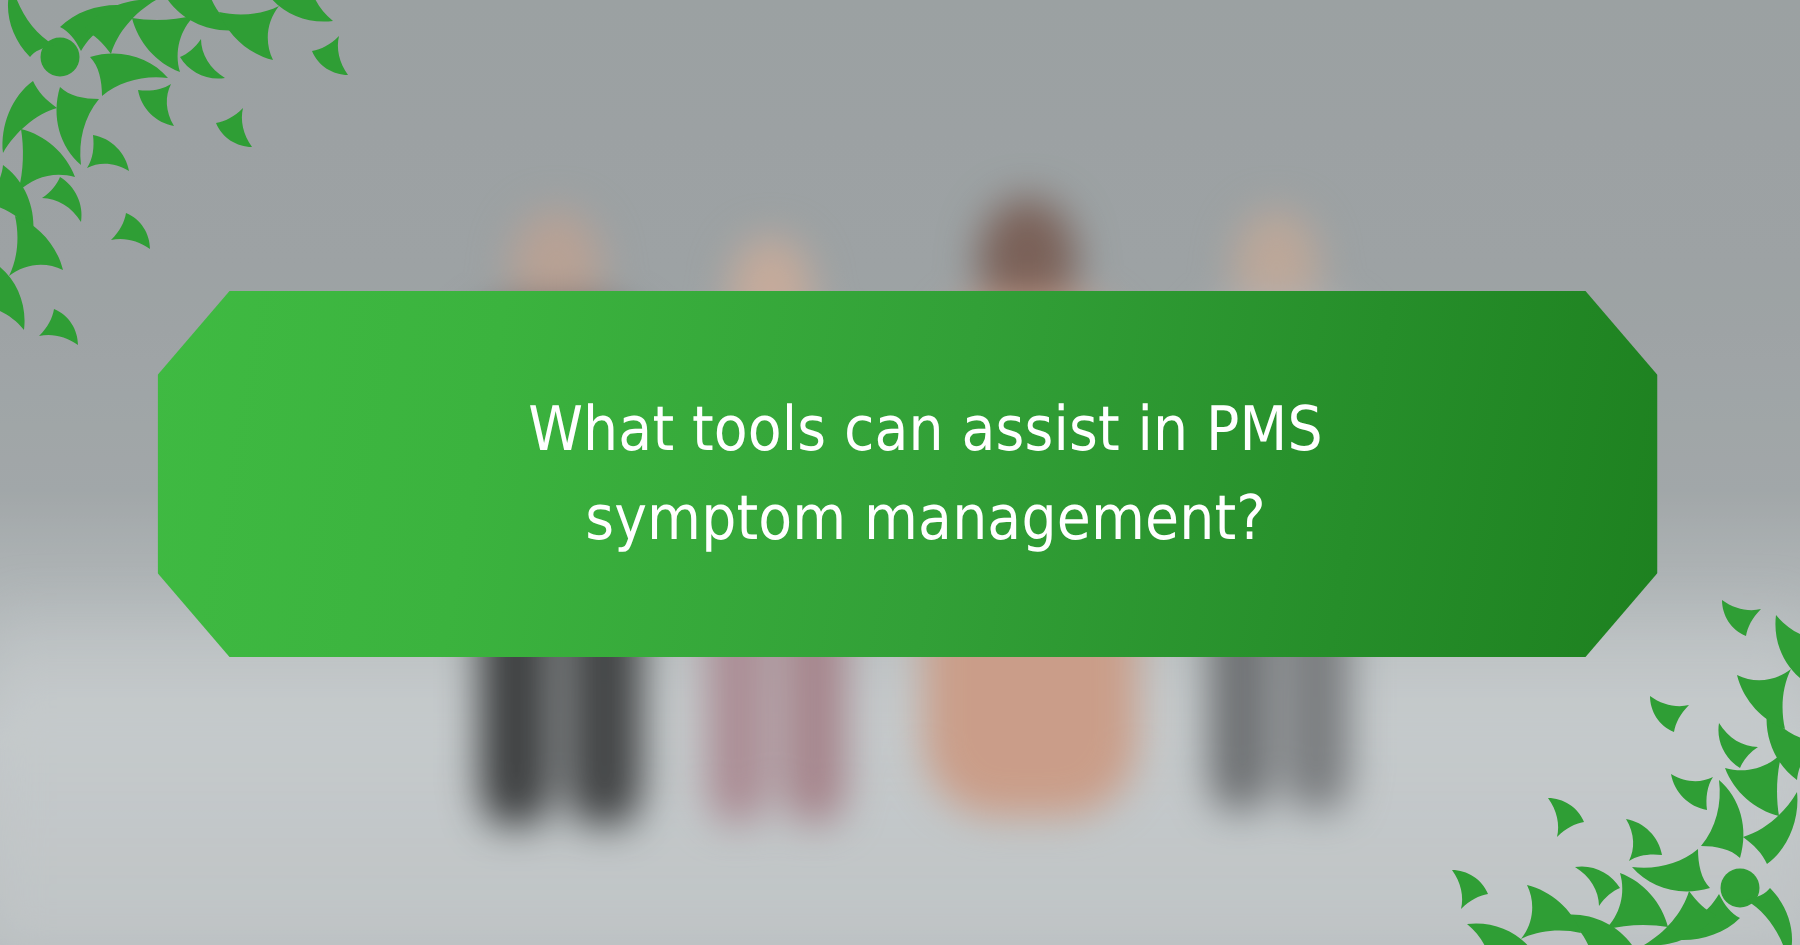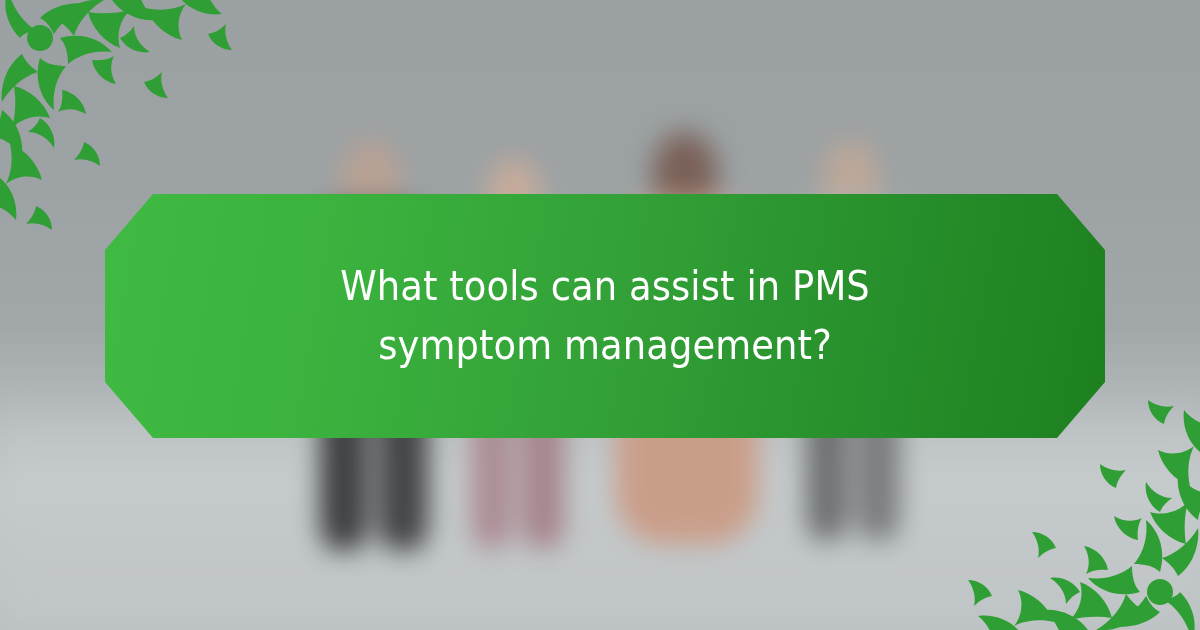--- a/index.html
+++ b/index.html
@@ -123,20 +123,21 @@
     left: 105px;
     top: 194px;
     width: 1000px;
     height: 244px;
     background: linear-gradient(100deg, #3fba42 0%, #3bb33e 22%, #32a037 52%, #268e2a 78%, #1d801f 100%);
     -webkit-clip-path: polygon(48px 0, 952px 0, 1000px 56px, 1000px 188px, 952px 244px, 48px 244px, 0 188px, 0 56px);
     clip-path: polygon(48px 0, 952px 0, 1000px 56px, 1000px 188px, 952px 244px, 48px 244px, 0 188px, 0 56px);
     display: flex;
     align-items: center;
     justify-content: center;
+    padding-left: 12px;
   }
 
   #banner-title {
     color: #ffffff;
     font-family: "DejaVu Sans Condensed", "Liberation Sans Narrow", "Liberation Sans", sans-serif;
     font-size: 41px;
     font-weight: 400;
     line-height: 1.45;
     text-align: center;
     letter-spacing: 0.1px;

